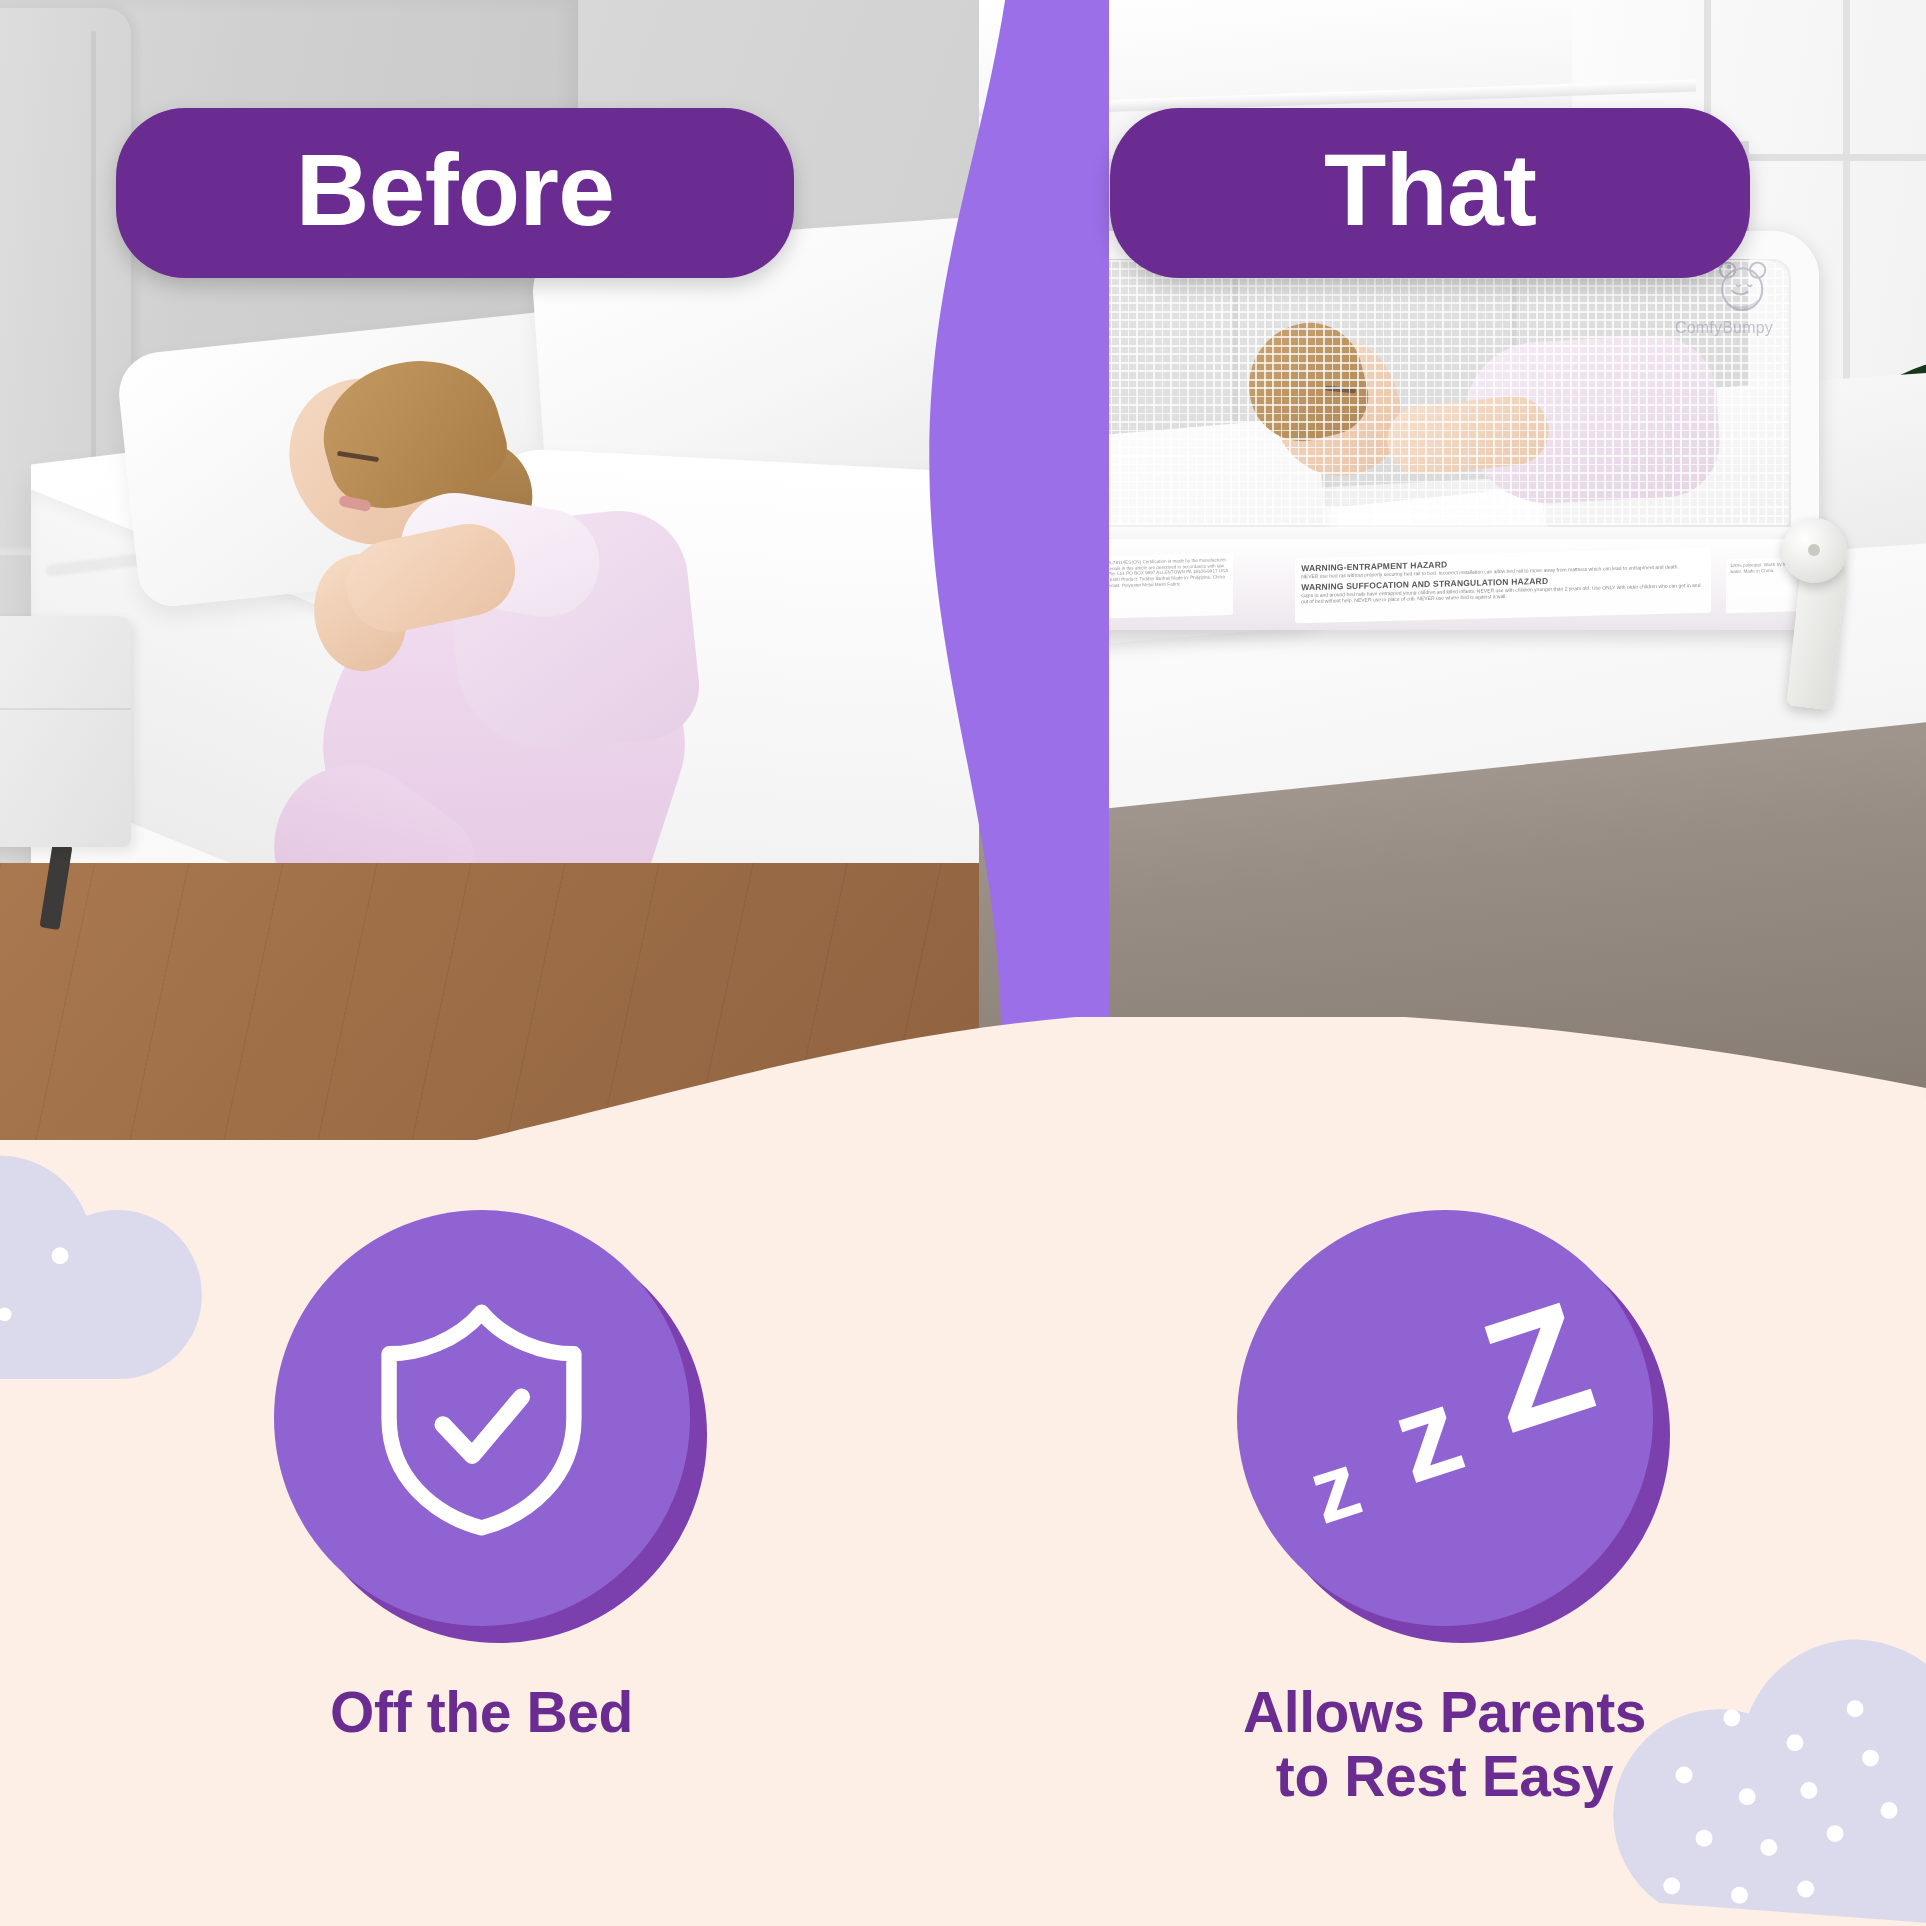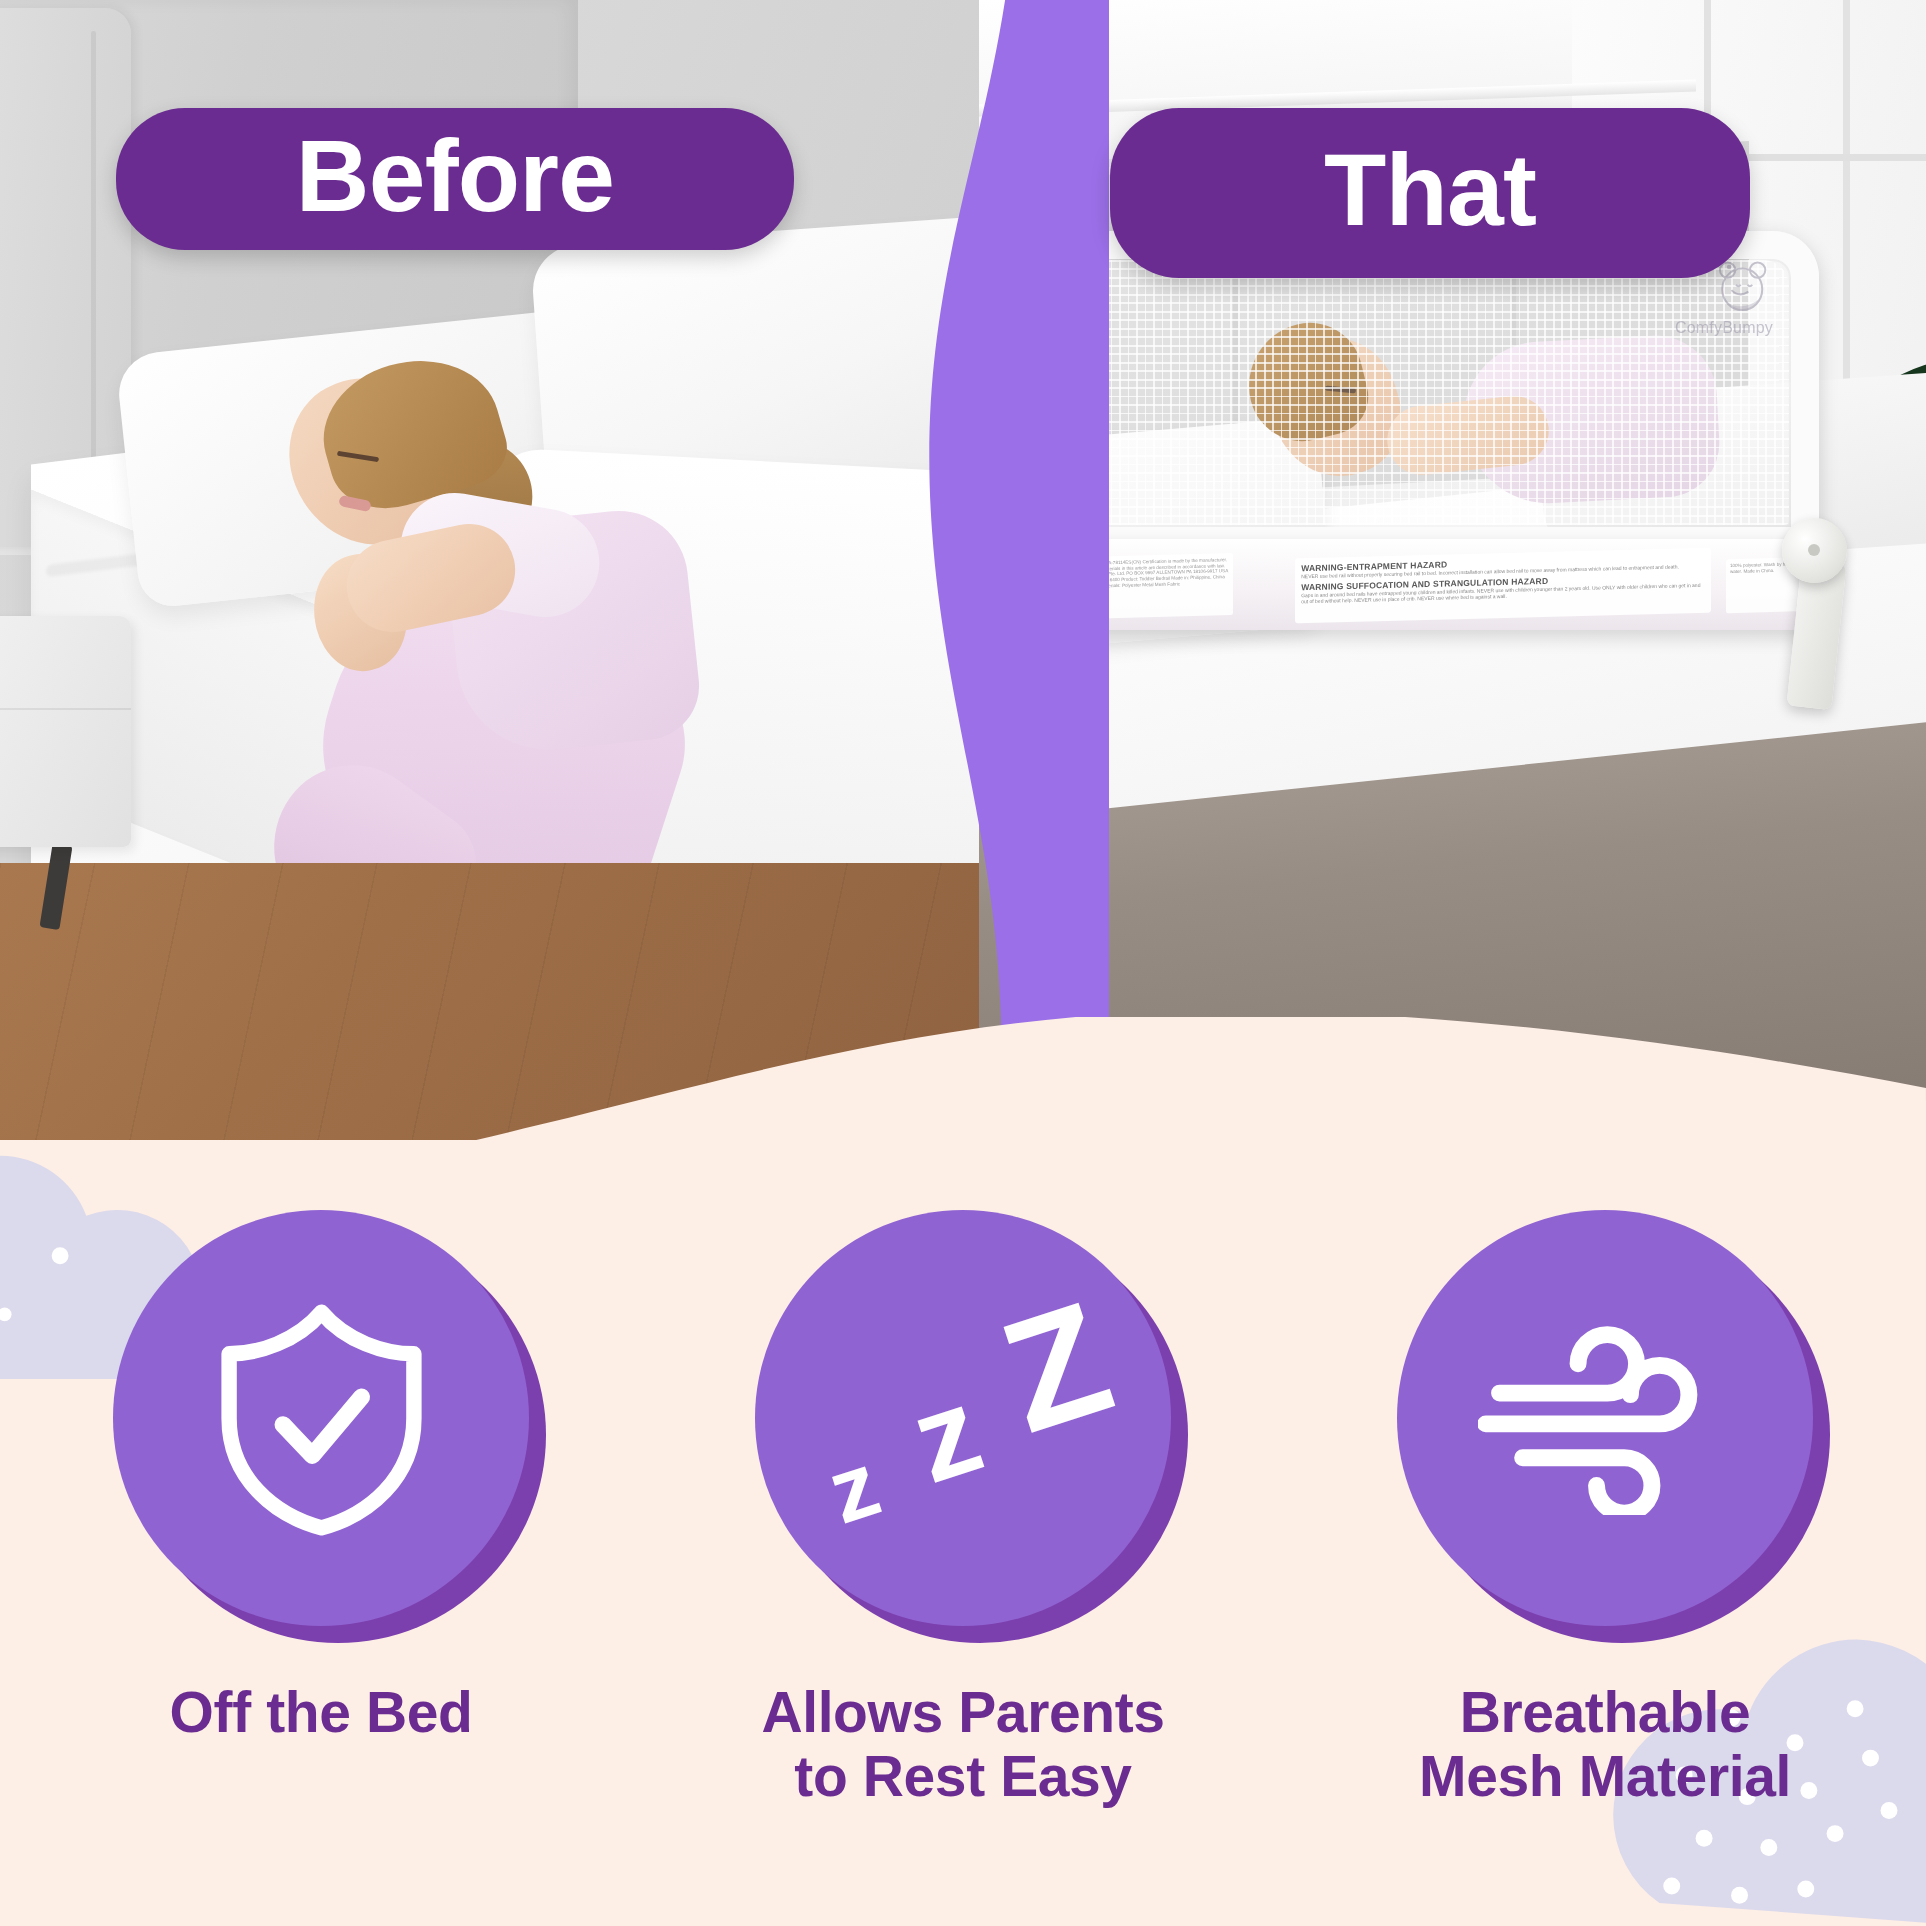--- a/index.html
+++ b/index.html
@@ -257,21 +257,21 @@
   
   .badge {
     position:absolute; display:flex; align-items:center; justify-content:center;
     background:#6B2C91; border-radius:69px; color:#fff;
     box-shadow:0 7.7px 20px rgba(0,0,0,.18);
   }
   .badge span {
     font-size:102px; font-weight:bold; letter-spacing:-0.8px; line-height:1;
     color:#fff; display:block; padding-bottom:6.2px;
   }
-  #badge-before { left:116px; top:108px; width:678px; height:142px; }
+  #badge-before { left:116px; top:108px; width:678px; height:170px; }
   #badge-after  { left:1110px; top:108px; width:640px; height:170px; }
 
   
   .bottom { position:absolute; left:0; top:1017px; width:1926px; height:909px; }
   .bottom-bg { position:absolute; inset:0; }
 
   .features {
     position:absolute; left:0; top:193px; width:1926px; height:678px;
     display:flex; justify-content:space-around; align-items:flex-start;
   }
@@ -486,35 +486,20 @@
             <b class="z2">z</b>
             <b class="z3">Z</b>
           </div>
         </div>
         <div class="fcaption">
           <div>Allows Parents</div>
           <div>to Rest Easy</div>
         </div>
       </div>
 
-      <div class="feature">
-        <div class="fcircle">
-          <svg width="254" height="193" viewBox="0 0 330 250">
-            <g fill="none" stroke="#ffffff" stroke-width="22" stroke-linecap="round" stroke-linejoin="round">
-              <path d="M28 92 L168 92 a38 38 0 1 0 -38 -38"></path>
-              <path d="M10 132 L236 132 a38 38 0 1 0 -38 -38"></path>
-              <path d="M58 176 L190 176 a36 36 0 1 1 -36 36"></path>
-            </g>
-          </svg>
-        </div>
-        <div class="fcaption">
-          <div>Breathable</div>
-          <div>Mesh Material</div>
-        </div>
-      </div>
 
     </div>
   </div>
 
   <div class="badge" id="badge-before">
     <span>Before</span>
   </div>
   <div class="badge" id="badge-after">
     <span>That</span>
   </div>

